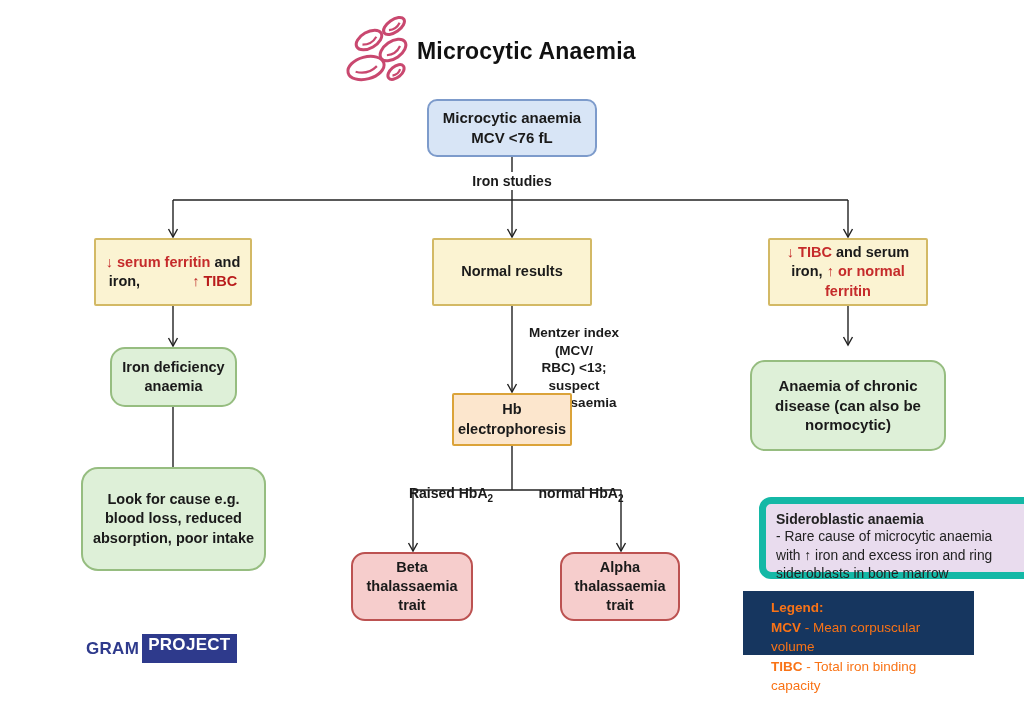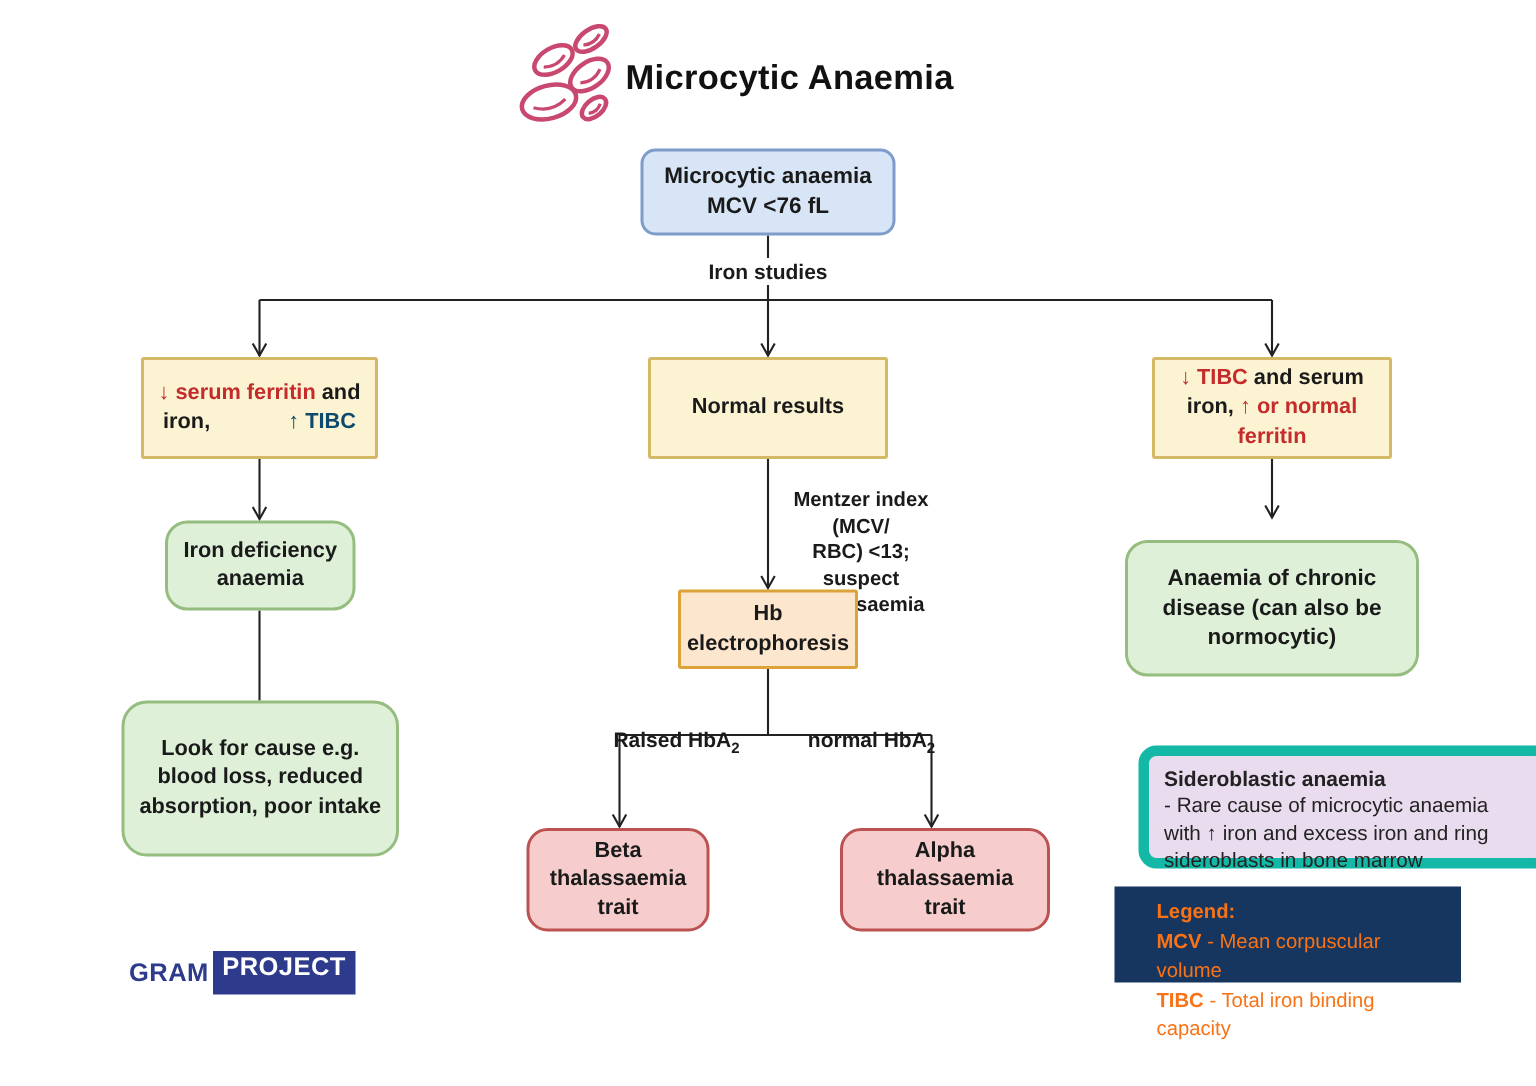--- a/index.html
+++ b/index.html
@@ -84,21 +84,21 @@
 
   
   .n-root    { left: 427px; top:  99px; width: 170px; height: 58px; font-size: 15px; }
   .n-left-criteria  { left:  94px; top: 238px; width: 158px; height: 68px; }
   .n-mid-criteria   { left: 432px; top: 238px; width: 160px; height: 68px; }
   .n-right-criteria { left: 768px; top: 238px; width: 160px; height: 68px; }
   .n-ida     { left: 110px; top: 347px; width: 127px; height: 60px; }
   .n-cause   { left:  81px; top: 467px; width: 185px; height: 104px; border-radius: 17px; }
   .n-hb      { left: 452px; top: 393px; width: 120px; height: 53px; }
   .n-beta    { left: 351px; top: 552px; width: 122px; height: 69px; }
-  .n-alpha   { left: 560px; top: 552px; width: 140px; height: 69px; }
+  .n-alpha   { left: 560px; top: 552px; width: 120px; height: 69px; }
   .n-acd     { left: 750px; top: 360px; width: 196px; height: 91px; font-size: 15px; }
 
   
   .note-purple {
     position: absolute;
     left: 743px; top: 497px;
     width: 276px; height: 82px;
     background: #e9dcee;
     border: 7px solid #14b8a6;
     border-radius: 12px;
@@ -200,21 +200,21 @@
     </svg>
     <div class="page-title">Microcytic Anaemia</div>
   </div>
 
   <div class="node node-blue n-root">Microcytic anaemia
 MCV &lt;76 fL</div>
 
   <div class="edge-label lbl-iron-studies">Iron studies</div>
 
   <div class="node node-yellow n-left-criteria">
-    <div><span style="color: rgb(197, 43, 43);">↓ serum ferritin</span><span style="color: rgb(26, 26, 26);"> and iron, </span><span style="color: #0c4a6e; margin-left: 48px;">↑ TIBC</span></div>
+    <div><span style="color: rgb(197, 43, 43);">↓ serum ferritin</span><span style="color: rgb(26, 26, 26);"> and iron, </span><span style="color: #b91c1c; margin-left: 48px;">↑ TIBC</span></div>
   </div>
   <div class="node node-yellow n-mid-criteria">Normal results</div>
   <div class="node node-yellow n-right-criteria">
     <div><span style="color: rgb(197, 43, 43);">↓ TIBC</span><span style="color: rgb(26, 26, 26);"> and serum iron, </span><span style="color: rgb(197, 43, 43);">↑ or normal ferritin</span></div>
   </div>
 
   <div class="node node-green n-ida">Iron deficiency anaemia</div>
   <div class="node node-green n-cause">Look for cause e.g. blood loss, reduced absorption, poor intake</div>
 
   <div class="edge-label lbl-mentzer">Mentzer index (MCV/

